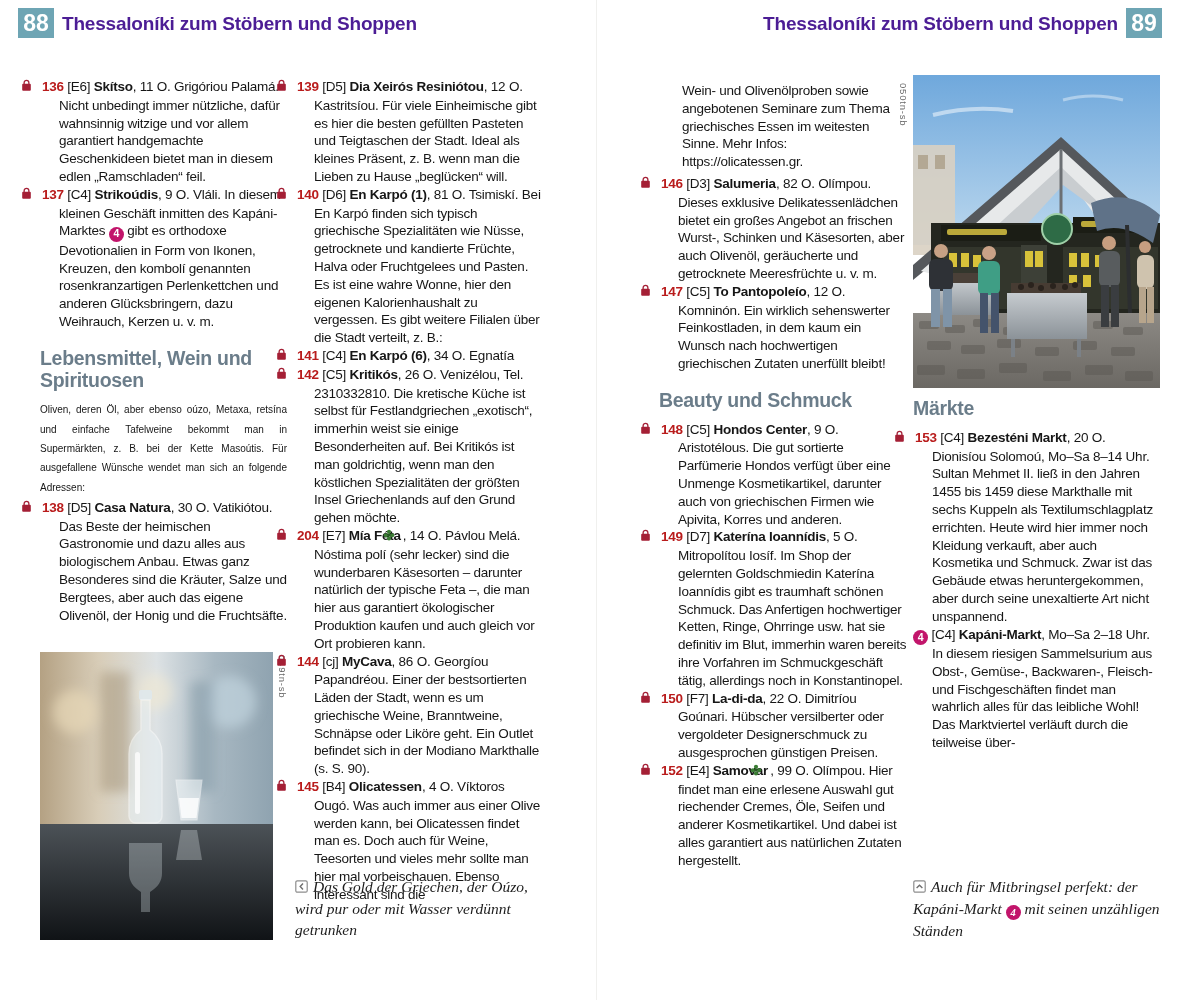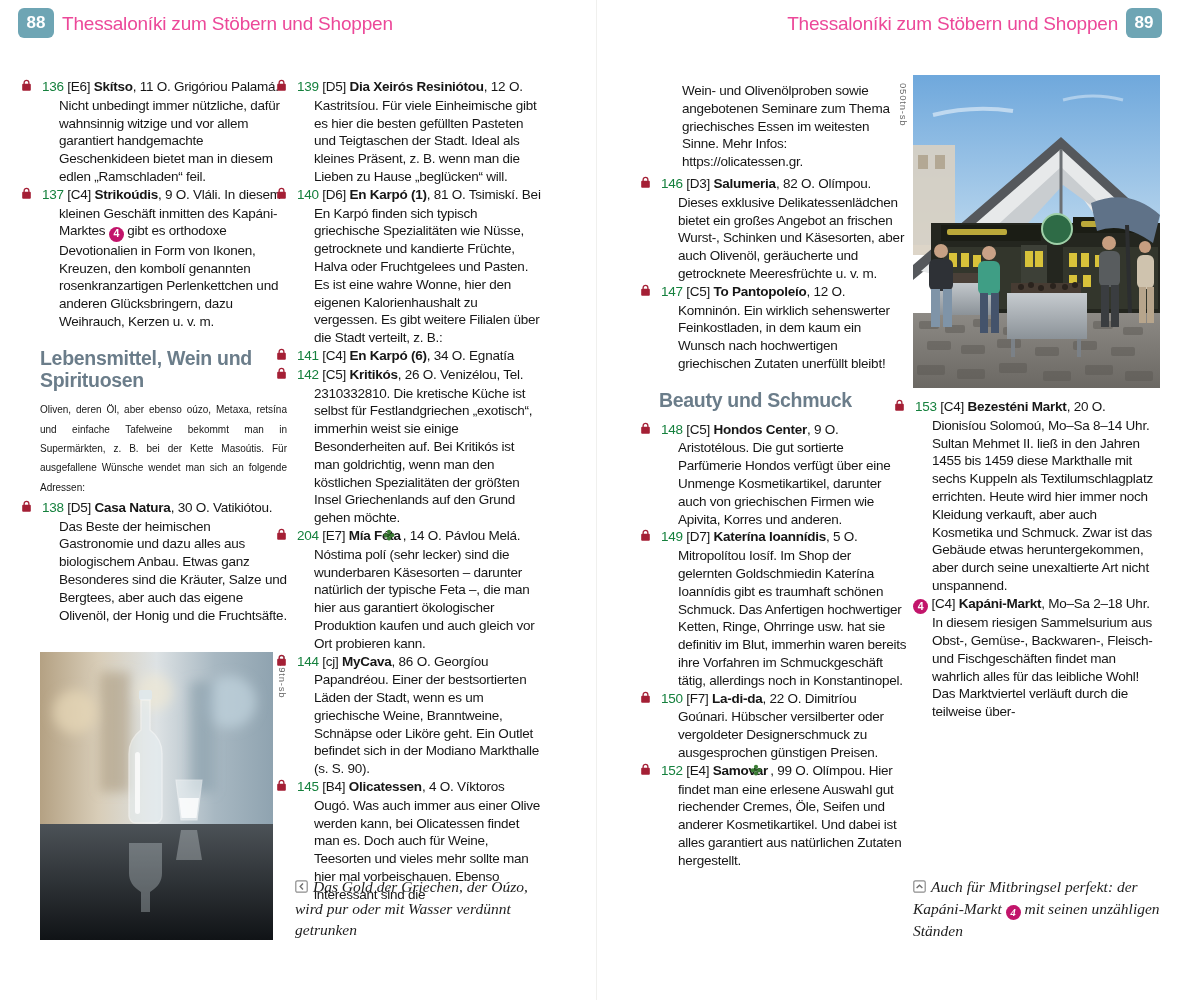--- a/index.html
+++ b/index.html
@@ -1,28 +1,28 @@
 <!DOCTYPE html>
 <html><head>
 <meta charset="utf-8">
 <style>
   html,body{margin:0;padding:0;}
   body{width:1180px;height:1000px;background:#ffffff;font-family:"Liberation Sans",sans-serif;color:#161616;overflow:hidden;position:relative;}
   .page{position:absolute;inset:0;background:#fff;}
   .seam{position:absolute;left:596px;top:0;width:1px;height:1000px;background:#f0f0ee;}
 
   
-  .hdr-box{position:absolute;top:8px;width:36px;height:30px;background:#6ea5b4;color:#fff;font-weight:bold;font-size:17px;display:flex;align-items:center;justify-content:center;border-radius:6px;}
-  .hdr-title{position:absolute;top:13px;font-weight:normal;font-size:19px;color:#ec4899;letter-spacing:-0.2px;}
+  .hdr-box{position:absolute;top:8px;width:36px;height:30px;background:#6ea5b4;color:#fff;font-weight:bold;font-size:23px;display:flex;align-items:center;justify-content:center;}
+  .hdr-title{position:absolute;top:13px;font-weight:bold;font-size:19px;color:#4c1d95;letter-spacing:-0.2px;}
 
   
   .col{position:absolute;top:78px;font-size:13.5px;line-height:17.8px;letter-spacing:-0.25px;}
   .entry{margin:0;padding-left:19px;text-indent:-19px;text-align:left;}
   .entry-cont{margin:4px;padding-left:19px;text-indent:0;}
-  .enum{color:#15803d;font-weight:normal;}
+  .enum{color:#b91c1c;font-weight:bold;}
   .ename{font-weight:bold;}
   .icon-bag{display:inline-block;vertical-align:-1px;margin-right:2px;}
   .icon-flower{display:inline-block;vertical-align:-1px;margin:0 1px;}
   .badge{display:inline-flex;width:15px;height:15px;border-radius:50%;background:#c2156b;color:#fff;font-size:10.5px;font-weight:bold;align-items:center;justify-content:center;vertical-align:-2px;text-indent:0;}
   h2.sect{font-size:19.5px;line-height:1.12;letter-spacing:-0.3px;color:#6b7d8a;margin:17px 0 9px 0;font-weight:bold;}
   .intro{margin:4px 0 2px 0;text-align:justify;font-size:10px;line-height:19.3px;letter-spacing:0;}
 
   
   .caption{position:absolute;font-family:Liberation Serif, serif;font-style:italic;font-size:15.5px;line-height:21px;color:#1d1d1d;}
   .cap-icon{display:inline-block;vertical-align:-1px;margin-right:5px;font-style:normal;}
@@ -306,20 +306,21 @@
         <circle cx="232" cy="172" r="6" fill="#c79e80"></circle>
           <rect x="224" y="180" width="17" height="34" rx="6" fill="#cfc3ae"></rect>
           <rect x="226" y="212" width="7" height="36" fill="#b7a58c"></rect>
           <rect x="234" y="212" width="7" height="36" fill="#b7a58c"></rect>
       </g>
     </svg>
   </div>
   <div class="credit" style="left:898px;top:83px;">050tn-sb</div>
 
   <div class="col" style="left:913px;top:398px;width:247px;">
+    <h2 class="sect" style="margin-top:0;">Märkte</h2>
     <p class="entry"><span class="icon-bag"><svg width="11" height="13" viewBox="0 0 12 13">
             <path d="M3.4 5 V3.5 a2.6 2.6 0 0 1 5.2 0 V5" fill="none" stroke="#a41f35" stroke-width="1.4"></path>
             <rect x="1.3" y="4.6" width="9.4" height="7.6" rx="1" fill="#a41f35"></rect>
           </svg></span><span class="enum">153</span> <span>[C4]</span> <span class="ename">Bezesténi Markt</span><span>, 20 O. Dionisíou Solomoú, Mo–Sa 8–14 Uhr. Sultan Mehmet II. ließ in den Jahren 1455 bis 1459 diese Markthalle mit sechs Kuppeln als Textilumschlagplatz errichten. Heute wird hier immer noch Kleidung verkauft, aber auch Kosmetika und Schmuck. Zwar ist das Gebäude etwas heruntergekommen, aber durch seine unexaltierte Art nicht unspannend.</span></p>
     <p class="entry"><span class="badge">4</span> <span>[C4]</span> <span class="ename">Kapáni-Markt</span><span>, Mo–Sa 2–18 Uhr. In diesem riesigen Sammelsurium aus Obst-, Gemüse-, Backwaren-, Fleisch- und Fischgeschäften findet man wahrlich alles für das leibliche Wohl! Das Marktviertel verläuft durch die teilweise über-</span></p>
   </div>
 
   <div class="caption" style="left:913px;top:876px;width:247px;">
     <span class="cap-icon"><svg width="13" height="13" viewBox="0 0 13 13">
           <rect x="0.8" y="0.8" width="11.4" height="11.4" rx="1.5" fill="none" stroke="#8d8d8d" stroke-width="1.2"></rect>

